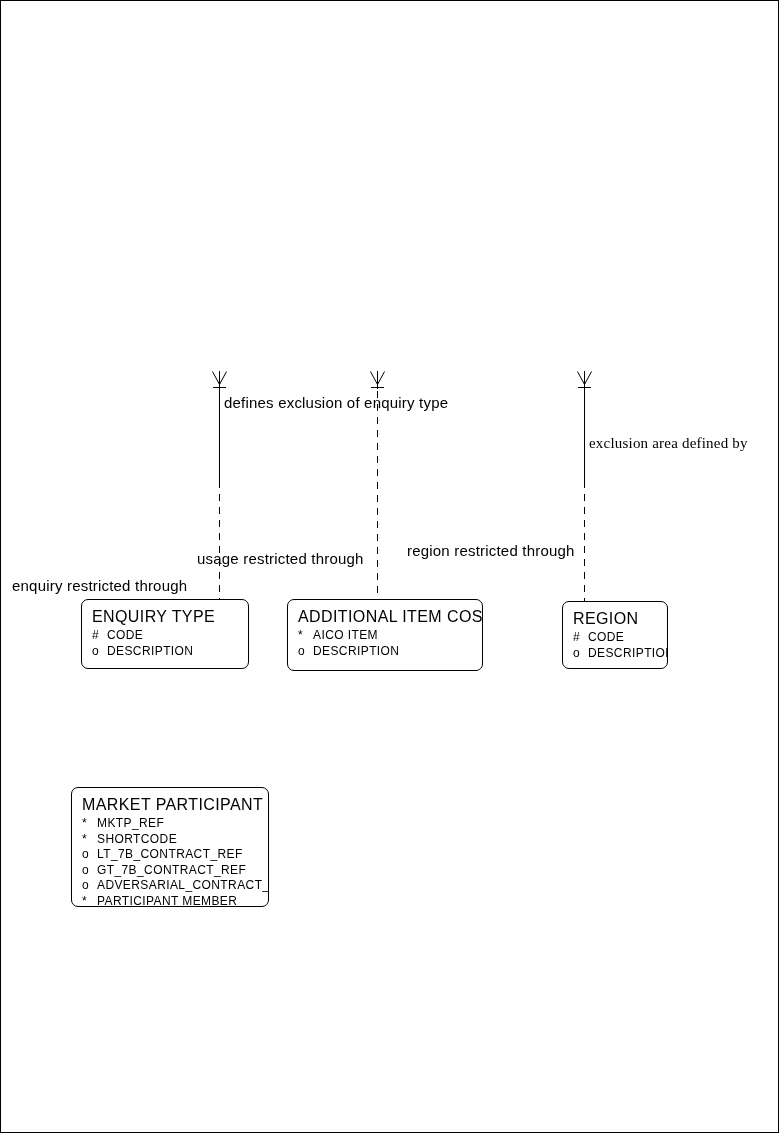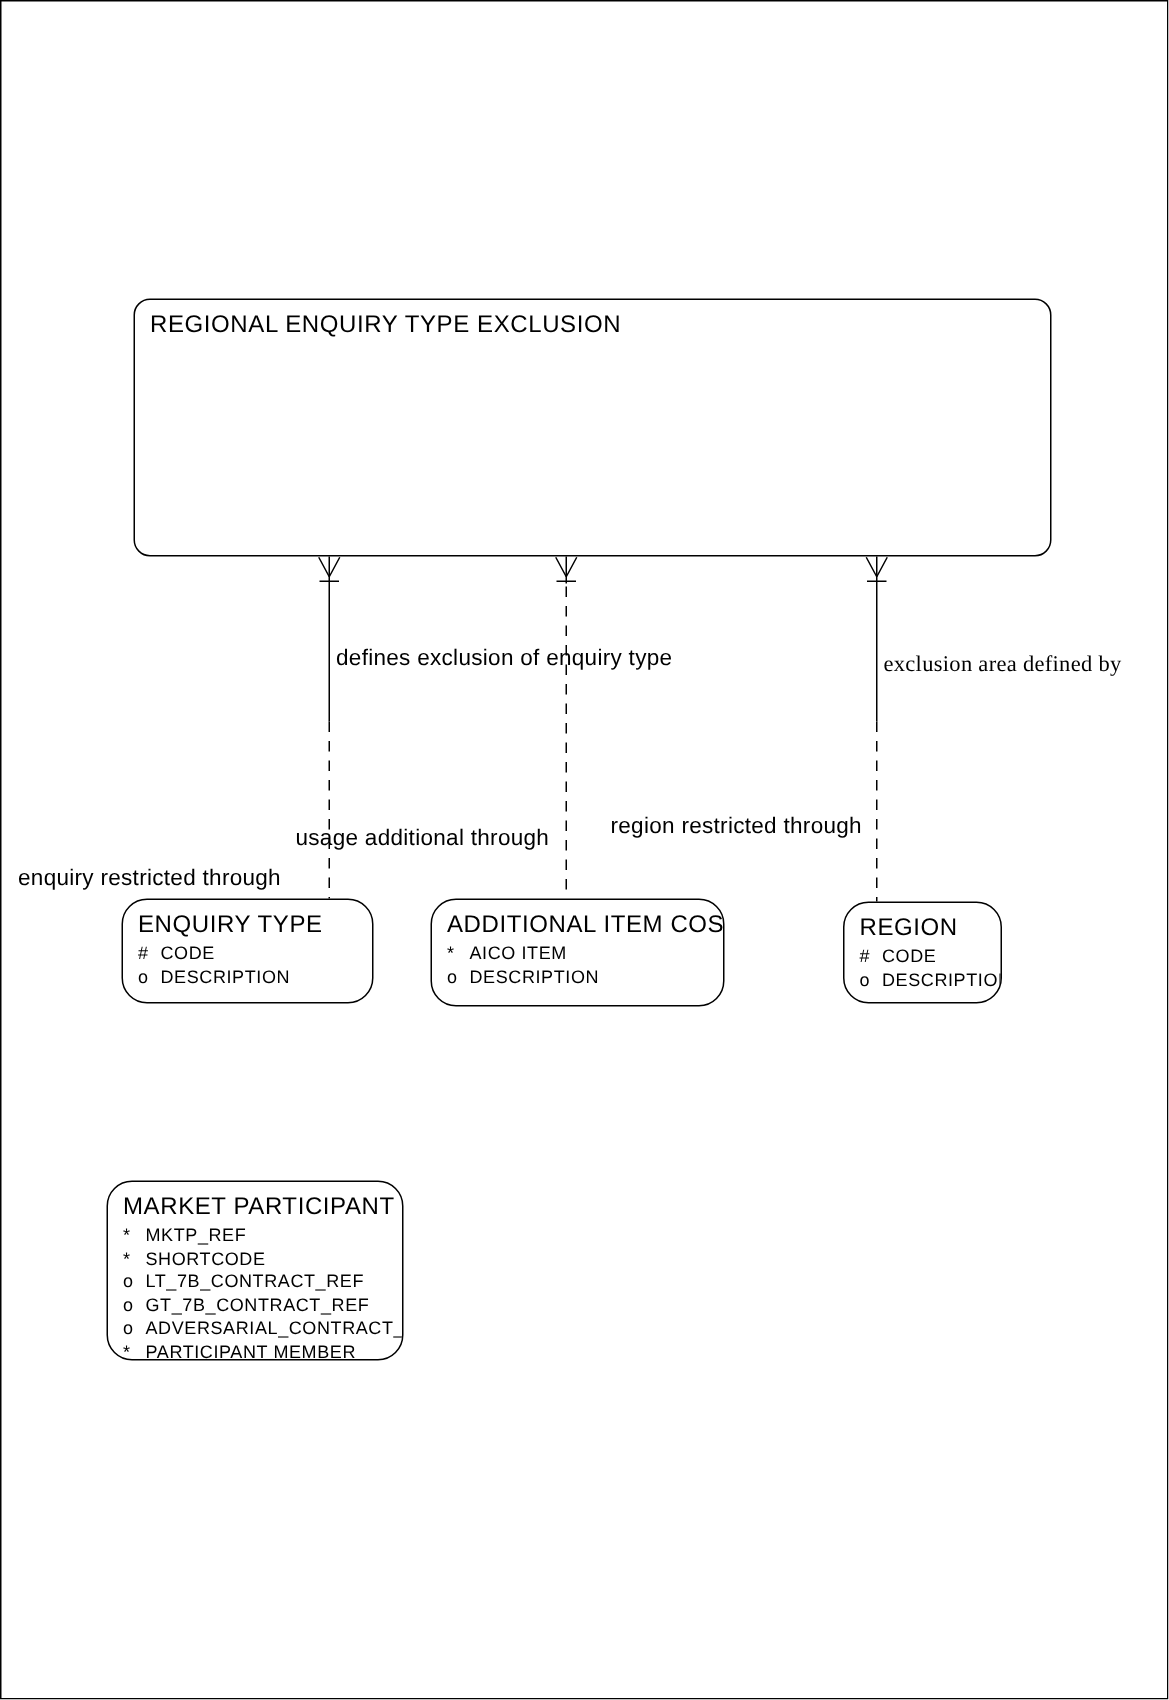--- a/index.html
+++ b/index.html
@@ -11,21 +11,21 @@
     background:#fff;
     font-family:"Liberation Sans","DejaVu Sans",sans-serif;
     color:#000;
     overflow:hidden;
   }
   #rel-svg{position:absolute;left:0;top:0;pointer-events:none;}
   .entity{
     position:absolute;
     box-sizing:border-box;
     border:1px solid #000;
-    border-radius:17px;
+    border-radius:7px;
     background:#fff;
     padding:7px 10px 0 10px;
     overflow:hidden;
   }
   .entity-title{
     font-size:16px;
     letter-spacing:0.4px;
     line-height:19px;
     white-space:nowrap;
   }
@@ -74,28 +74,25 @@
     <g stroke="#000" stroke-width="1" fill="none">
       <g>
         <path d="M576.5,370.5 L583.5,383.5 M590.5,370.5 L583.5,383.5"></path>
         <path d="M577,386.5 H590"></path>
       </g>
       <path d="M583.5,370 V480"></path>
       <path d="M583.5,480 V600" stroke-dasharray="7 6"></path>
     </g>
   </svg>
 
-  <div class="entity" style="left:88px;top:198px;width:612px;height:172px;border-radius:11px;">
-    <div class="entity-title">REGIONAL ENQUIRY TYPE EXCLUSION</div>
-  </div>
 
-  <div class="rel-label" style="left:223px;top:393px;margin-top:36px;">defines exclusion of enquiry type</div>
+  <div class="rel-label" style="left:223px;top:393px;">defines exclusion of enquiry type</div>
   <div class="rel-label" style="left:588px;top:434px;font-family:Liberation Serif, serif;">exclusion area defined by</div>
 
-  <div class="rel-label" style="left:196px;top:549px;">usage additional through</div>
+  <div class="rel-label" style="left:196px;top:549px;">usage restricted through</div>
   <div class="rel-label" style="left:406px;top:541px;">region restricted through</div>
   <div class="rel-label" style="left:11px;top:576px;">enquiry restricted through</div>
 
   <div class="entity" style="left:80px;top:598px;width:168px;height:70px;">
     <div class="entity-title">ENQUIRY TYPE</div>
     <div class="attrs">
       <div class="attr">
         <span class="bullet">#</span>
         <span>CODE</span>
       </div>

